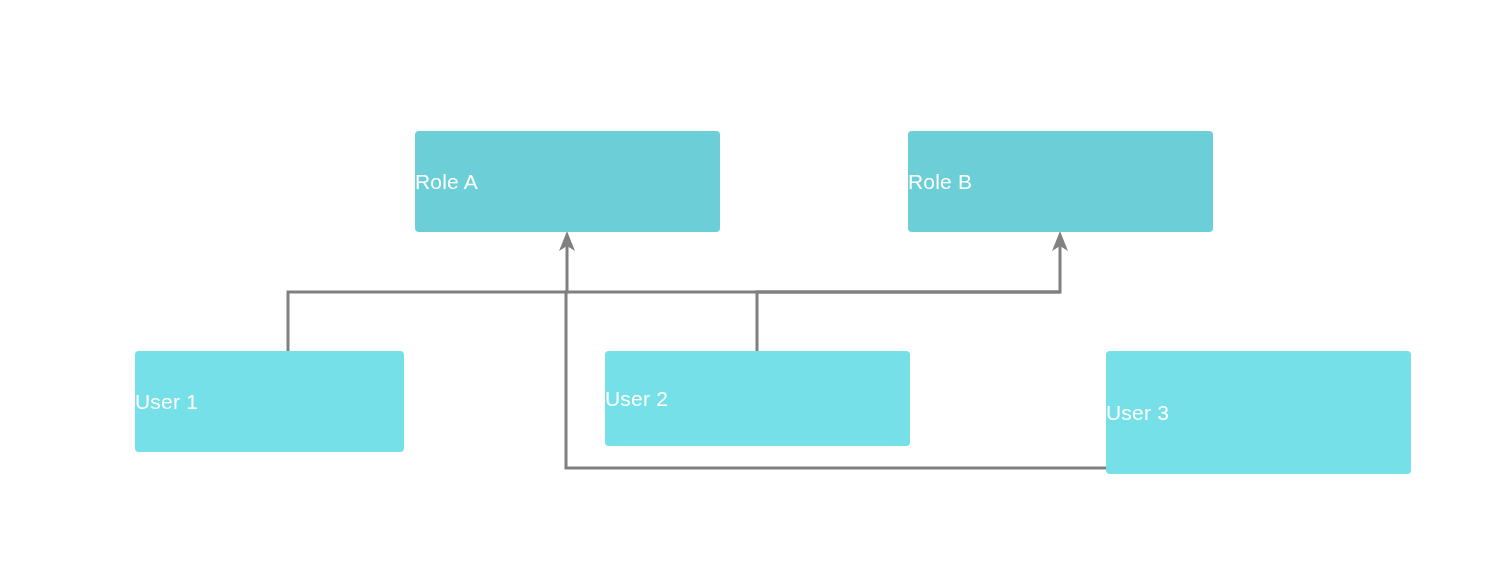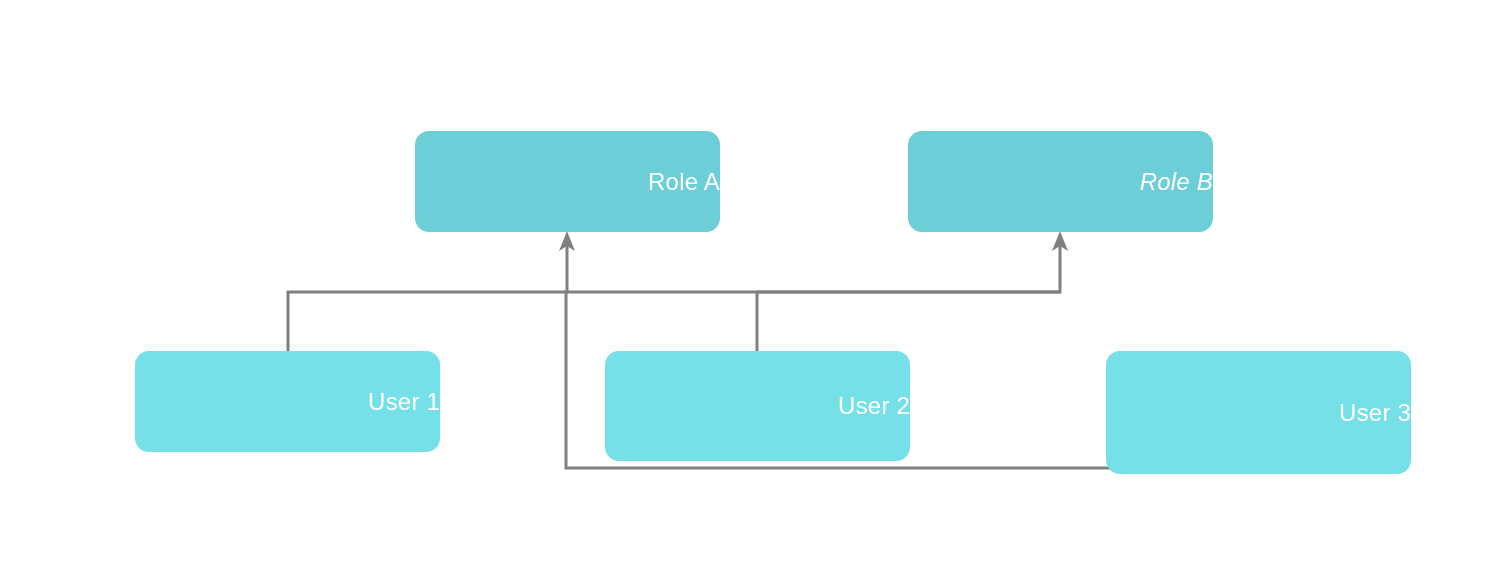--- a/index.html
+++ b/index.html
@@ -22,26 +22,26 @@
   #edge-layer {
     position: absolute;
     left: 0;
     top: 0;
     width: 1494px;
     height: 578px;
   }
   .node {
     position: absolute;
     box-sizing: border-box;
-    border-radius: 14px;
+    border-radius: 4px;
     display: flex;
     align-items: center;
-    justify-content: flex-end;
+    justify-content: flex-start;
     color: #ffffff;
-    font-size: 24px;
+    font-size: 21px;
     font-weight: 400;
     letter-spacing: 0.2px;
     line-height: 1;
     user-select: none;
   }
   .node-label {
     display: block;
     text-align: center;
     color: #ffffff;
   }
@@ -67,29 +67,29 @@
 
     <polygon points="567,231 559,251 567,246 575,251" fill="#808080"></polygon>
 
     <polygon points="1060,231 1052,251 1060,246 1068,251" fill="#808080"></polygon>
   </svg>
 
   <div class="node" style="left:415px; top:131px; width:305px; height:101px; background:#6ccfd8;">
     <span class="node-label">Role A</span>
   </div>
 
-  <div class="node" style="left:908px; top:131px; width:305px; height:101px; background:#6ccfd8;font-style:italic;">
+  <div class="node" style="left:908px; top:131px; width:305px; height:101px; background:#6ccfd8;">
     <span class="node-label">Role B</span>
   </div>
 
-  <div class="node" style="left:135px; top:351px; width:305px; height:101px; background:#76e0e8;">
+  <div class="node" style="left:135px; top:351px; width:269px; height:101px; background:#76e0e8;">
     <span class="node-label">User 1</span>
   </div>
 
-  <div class="node" style="left:605px; top:351px; width:305px; height:110px; background:#76e0e8;">
+  <div class="node" style="left:605px; top:351px; width:305px; height:95px; background:#76e0e8;">
     <span class="node-label">User 2</span>
   </div>
 
   <div class="node" style="left:1106px; top:351px; width:305px; height:123px; background:#76e0e8;">
     <span class="node-label">User 3</span>
   </div>
 
 </div>
 
 </body></html>

